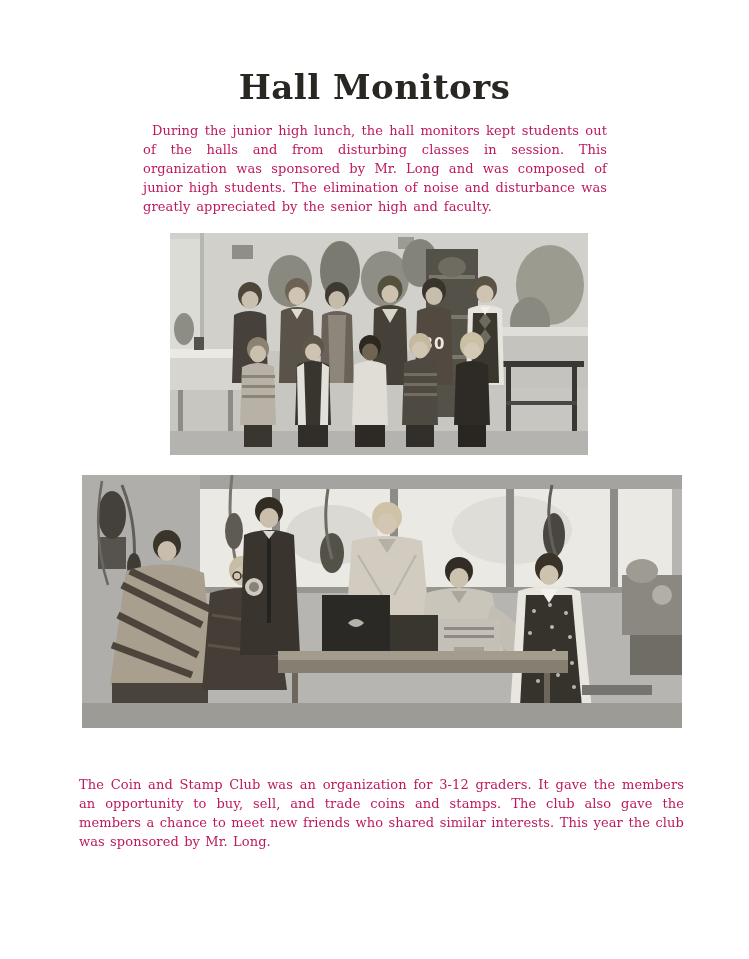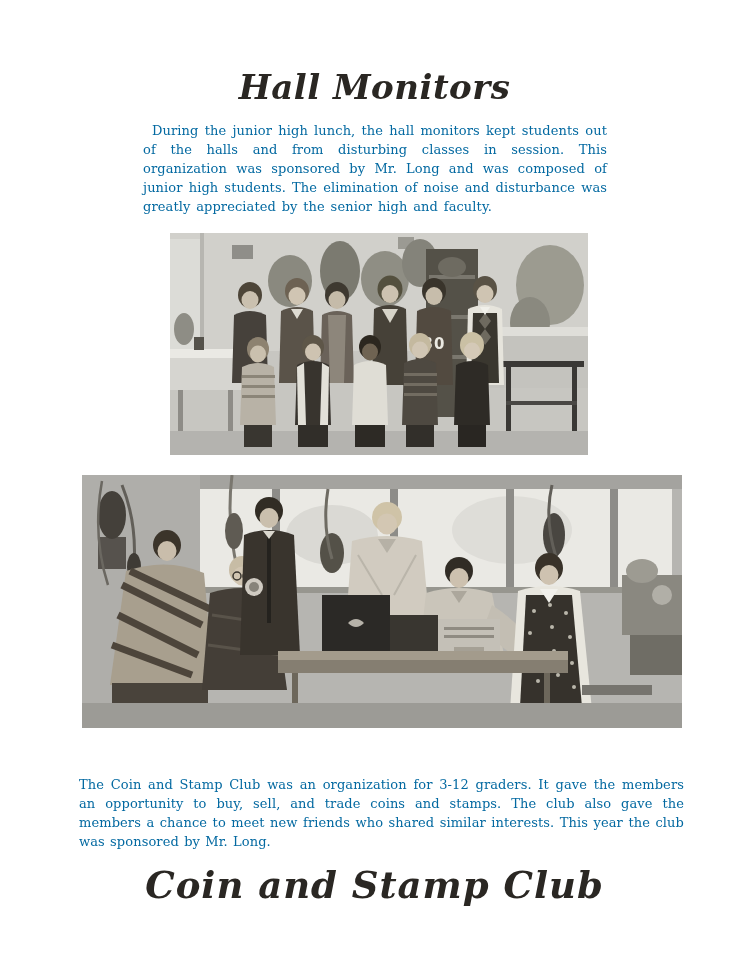--- a/index.html
+++ b/index.html
@@ -3,26 +3,26 @@
 <meta charset="utf-8">
 <style>
   html,body{margin:0;padding:0;background:#ffffff;}
   #page{
     position:relative;width:749px;height:959px;background:#ffffff;
     font-family:"DejaVu Serif","Liberation Serif",serif;color:#26231f;
     overflow:hidden;
   }
   .headline{
     position:absolute;left:0;width:749px;text-align:center;
-    font-weight:bold;color:#2a2723;letter-spacing:0.5px;font-style:italic;
+    font-weight:bold;color:#2a2723;letter-spacing:0.5px;
   }
   #hall-title{top:44px;font-size:34px;}
   #coin-title{top:838px;font-size:37px;letter-spacing:1px;}
   .bodytext{
-    position:absolute;text-align:justify;color:#0369a1;
+    position:absolute;text-align:justify;color:#be185d;
     font-size:13px;line-height:19px;letter-spacing:0.1px;word-spacing:1.5px;
   }
   #hall-para{left:143px;top:108px;width:464px;text-indent:9px;}
   #coin-para{left:79px;top:762px;width:605px;word-spacing:1px;}
   .photo{
     position:absolute;display:block;
     filter:contrast(1.02);
   }
   #photo-hall{left:170px;top:233px;width:418px;height:222px;}
   #photo-coin{left:82px;top:475px;width:600px;height:253px;}
@@ -274,15 +274,14 @@
         <rect x="462" y="198" width="6" height="42" fill="#6d675c"></rect>
       </g>
 
       <rect y="228" width="600" height="25" fill="#9b9a96"></rect>
       <rect x="500" y="210" width="70" height="10" fill="#76746e"></rect>
     </svg>
   </div>
 
   <p class="bodytext" id="coin-para">The Coin and Stamp Club was an organization for 3-12 graders. It gave the members an opportunity to buy, sell, and trade coins and stamps. The club also gave the members a chance to meet new friends who shared similar interests. This year the club was sponsored by Mr. Long.</p>
 
-  <h1 class="headline" id="coin-title">Coin and Stamp Club</h1>
 
 </div>
 
 </body></html>

